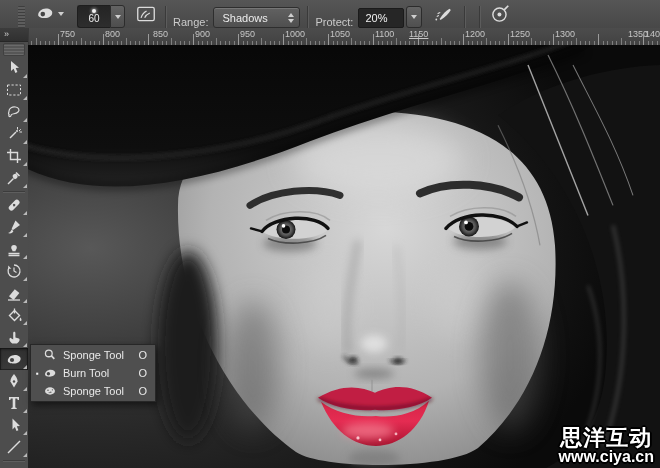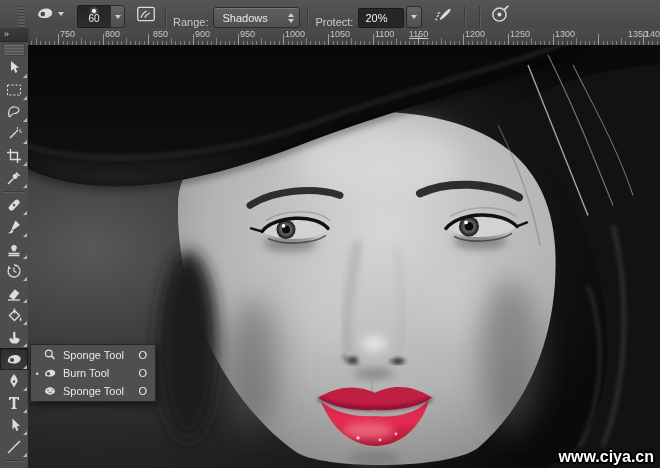--- a/index.html
+++ b/index.html
@@ -540,20 +540,21 @@
       <path d="M-4 122 C70 158 170 140 282 96 C370 62 480 36 556 6 L580 -12 L-4 -12 Z" fill="url(#hatG)"></path>
       <path d="M-4 100 C90 128 220 104 302 72 C400 38 500 16 552 -8" stroke="#2e2e2e" stroke-width="3" fill="none" opacity="0.9" filter="url(#b2)"></path>
       <path d="M-4 122 C70 158 170 140 282 96 C370 62 480 36 556 6" stroke="#000000" stroke-width="5" fill="none" opacity="0.6" filter="url(#b4)"></path>
 
       <path d="M500 20 C520 70 540 120 560 170" stroke="#c9c9c9" stroke-width="1.4" fill="none" opacity="0.8"></path>
       <path d="M520 10 C545 60 565 110 585 160" stroke="#9a9a9a" stroke-width="1.2" fill="none" opacity="0.7"></path>
       <path d="M545 20 C565 60 588 100 605 150" stroke="#c2c2c2" stroke-width="1" fill="none" opacity="0.6"></path>
       <path d="M470 80 C490 120 505 160 512 200" stroke="#7c7c7c" stroke-width="1.2" fill="none" opacity="0.6"></path>
     </svg>
     <div class="watermark">
+      <div class="wm1">思洋互动</div>
       <div class="wm2">www.ciya.cn</div>
     </div>
   </div>
 
   <div class="flyout">
       <div class="fly-row">
         <span class="fly-bullet"></span>
         <span class="fly-icon">
           <svg class="ticon" viewBox="0 0 20 20">
             <circle cx="8.5" cy="8" r="4.2" fill="none" stroke="#dcdcdc" stroke-width="1.6"></circle>

